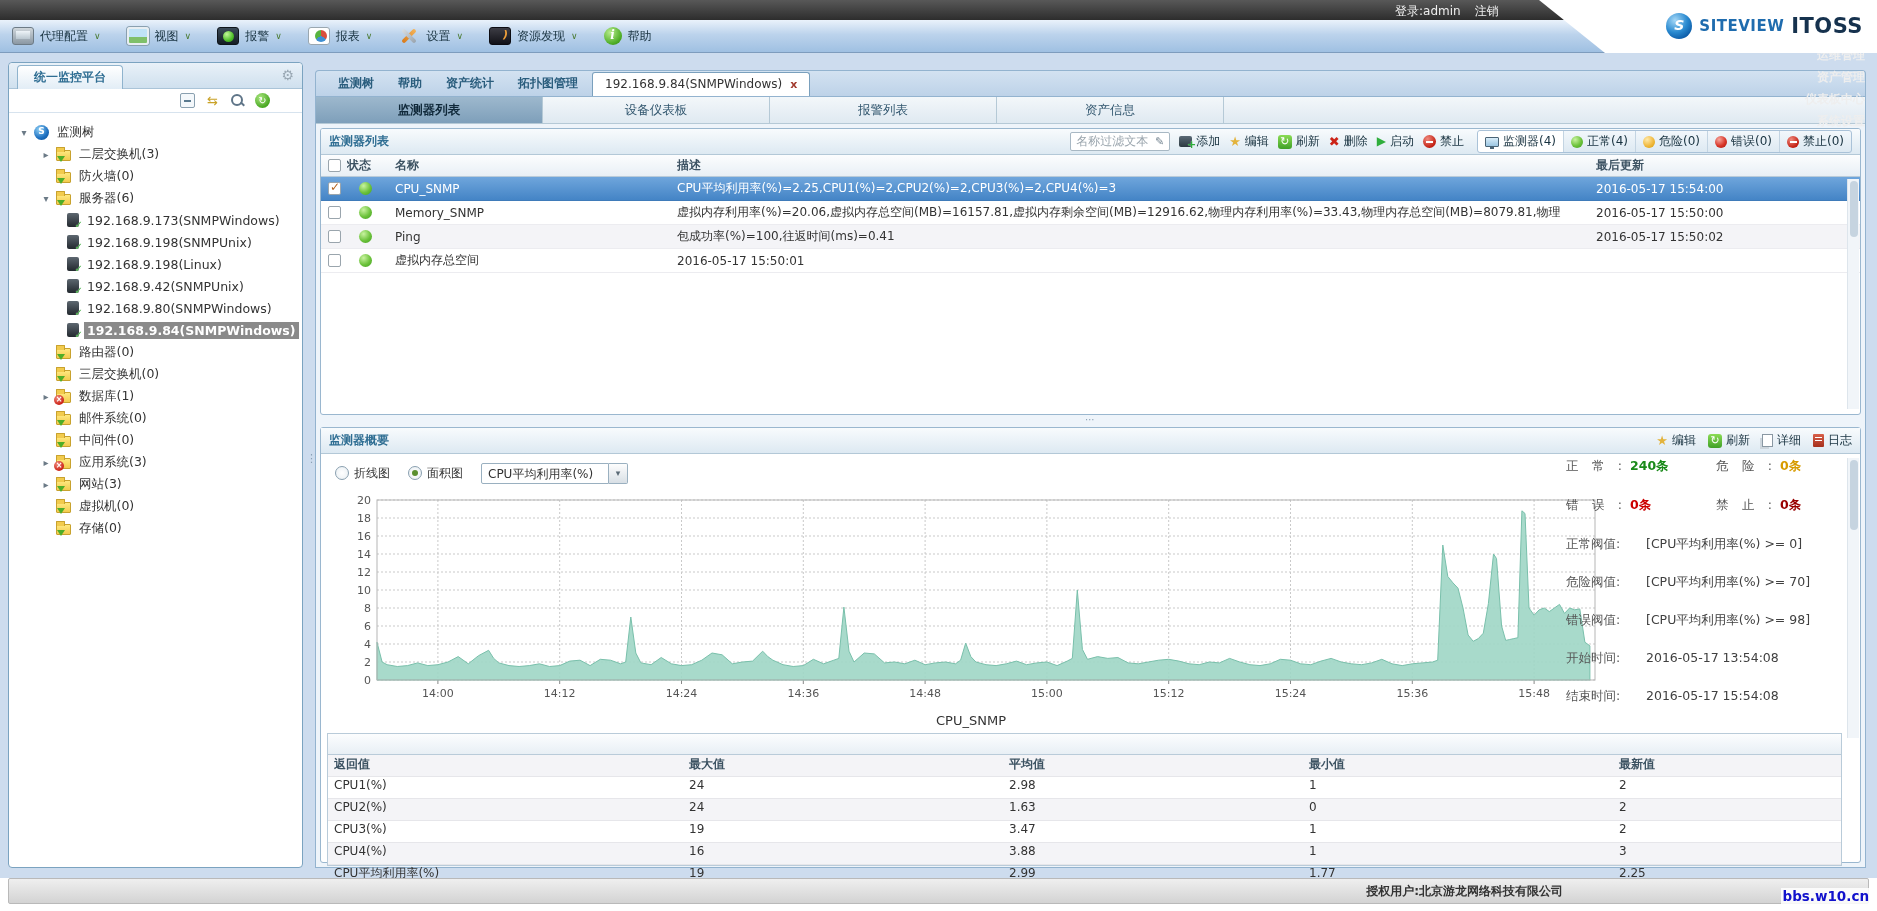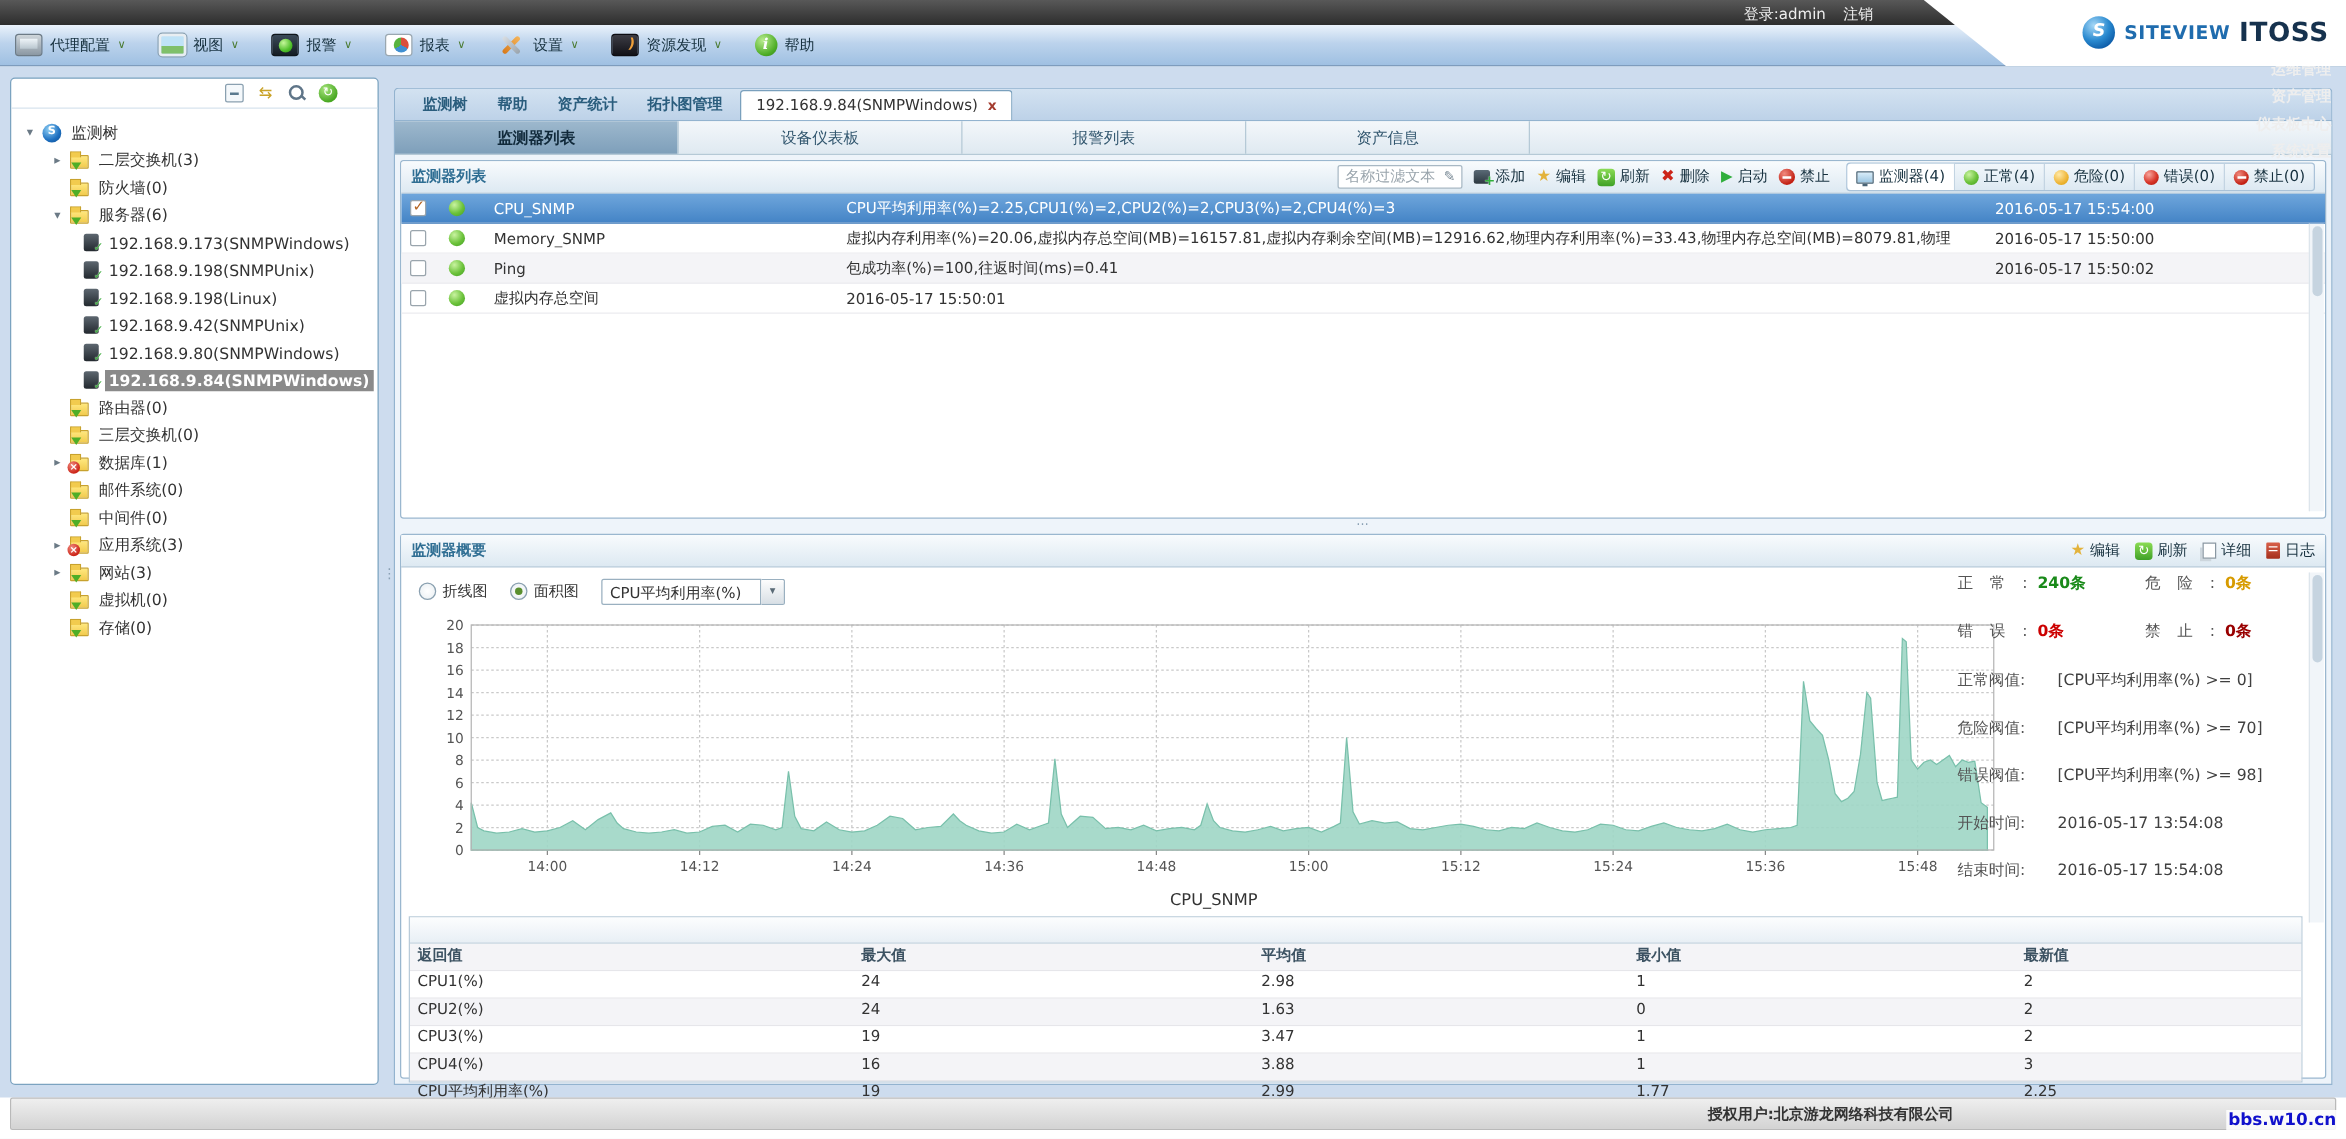--- a/index.html
+++ b/index.html
@@ -232,20 +232,24 @@
   <div class="brand">
     <span class="brand-sphere"></span>
     <span class="brand-siteview">SITEVIEW</span>
     <span class="brand-itoss">ITOSS</span>
   </div>
 </div>
 
 <div class="content-bg"></div>
 
 <div class="sidebar">
+  <div class="side-tabrow">
+    <span class="side-tab">统一监控平台</span>
+    <span class="side-gear">⚙</span>
+  </div>
   <div class="side-tools">
     <span class="sico sico-collapse"></span>
     <span class="sico sico-sync">⇆</span>
     <span class="sico sico-search"></span>
     <span class="sico sico-refresh">↻</span>
   </div>
   <div class="tree">
     <div class="tree-item lvl0">
       <span class="caret">▾</span>
       <span class="icon globe"></span>
@@ -411,20 +415,28 @@
             <span>错误(0)</span>
           </span>
           <span class="counter">
             <i class="dot dot-ban"></i>
             <span>禁止(0)</span>
           </span>
         </span>
       </div>
     </div>
     <div class="mtable">
+      <div class="mrow header">
+        <span class="checkbox"></span>
+        <span class="mcell">状态</span>
+        <span class="mcell cname">名称</span>
+        <span class="mcell">描述</span>
+        <span class="mcell">最后更新</span>
+        <span></span>
+      </div>
       <div class="mrow selected">
         <span class="checkbox checked"></span>
         <span class="statusball"></span>
         <span class="mcell cname">CPU_SNMP</span>
         <span class="mcell">CPU平均利用率(%)=2.25,CPU1(%)=2,CPU2(%)=2,CPU3(%)=2,CPU4(%)=3</span>
         <span class="mcell">2016-05-17 15:54:00</span>
         <span></span>
       </div>
       <div class="mrow">
         <span class="checkbox"></span>

